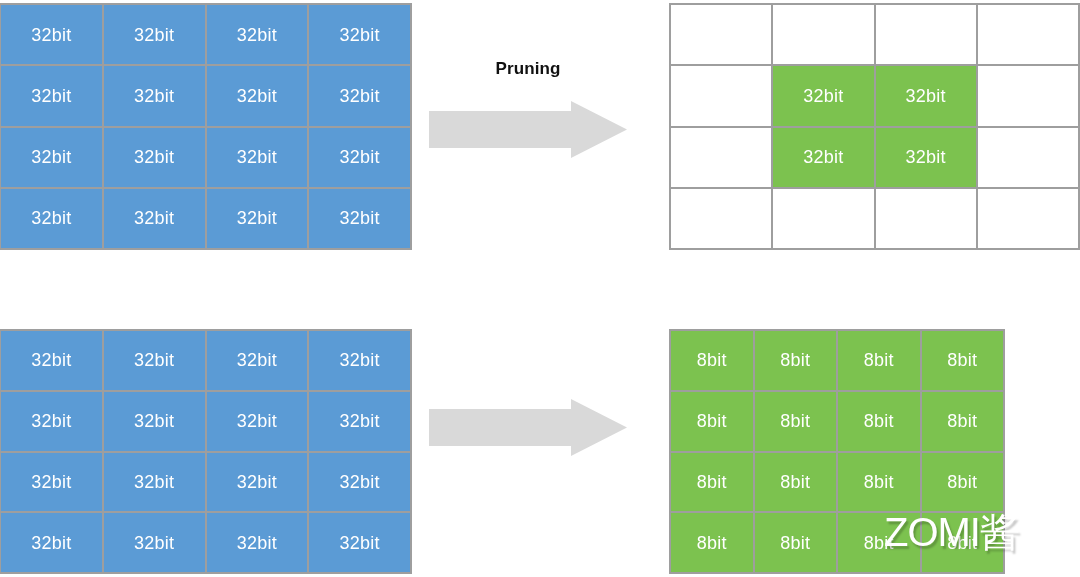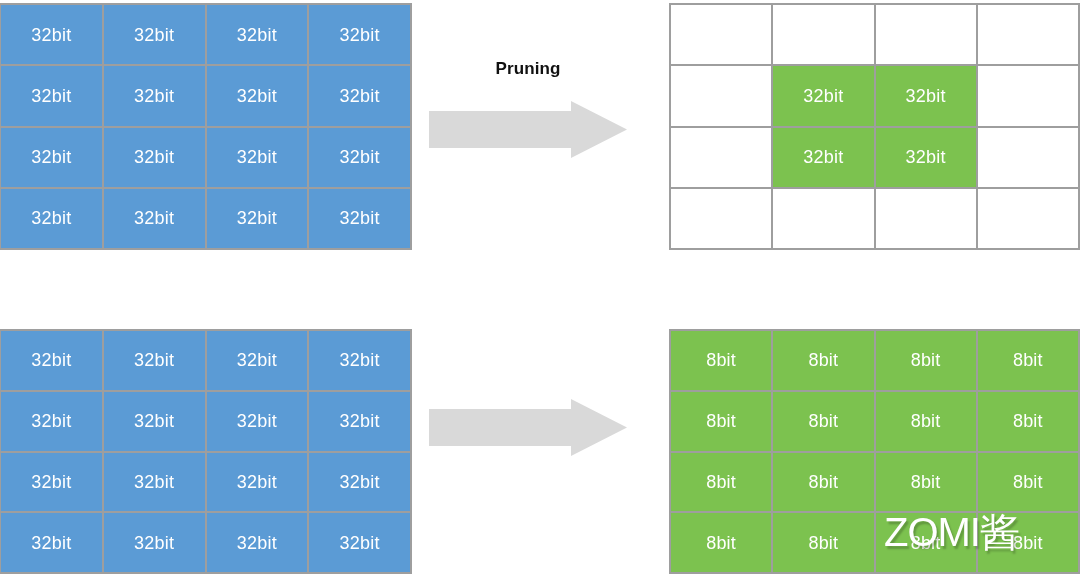--- a/index.html
+++ b/index.html
@@ -45,21 +45,21 @@
     line-height: 1;
   }
   .cell.blue  { background: #5b9bd5; }
   .cell.green { background: #7cc24f; }
   .cell.empty { background: #ffffff; color: transparent; }
 
   
   #grid-original-pruning    { left: 0px;   top: 4px;   width: 411px; height: 245px; }
   #grid-pruned              { left: 670px; top: 4px;   width: 409px; height: 245px; }
   #grid-original-quant      { left: 0px;   top: 330px; width: 411px; height: 243px; }
-  #grid-quantized           { left: 670px; top: 330px; width: 409px; height: 243px; }
+  #grid-quantized           { left: 670px; top: 330px; width: 334px; height: 243px; }
 
   
   .flow {
     position: absolute;
     width: 230px;
     text-align: center;
   }
   #flow-pruning      { left: 413px; top: 58px; }
   #flow-quantization { left: 413px; top: 380px; }
 

